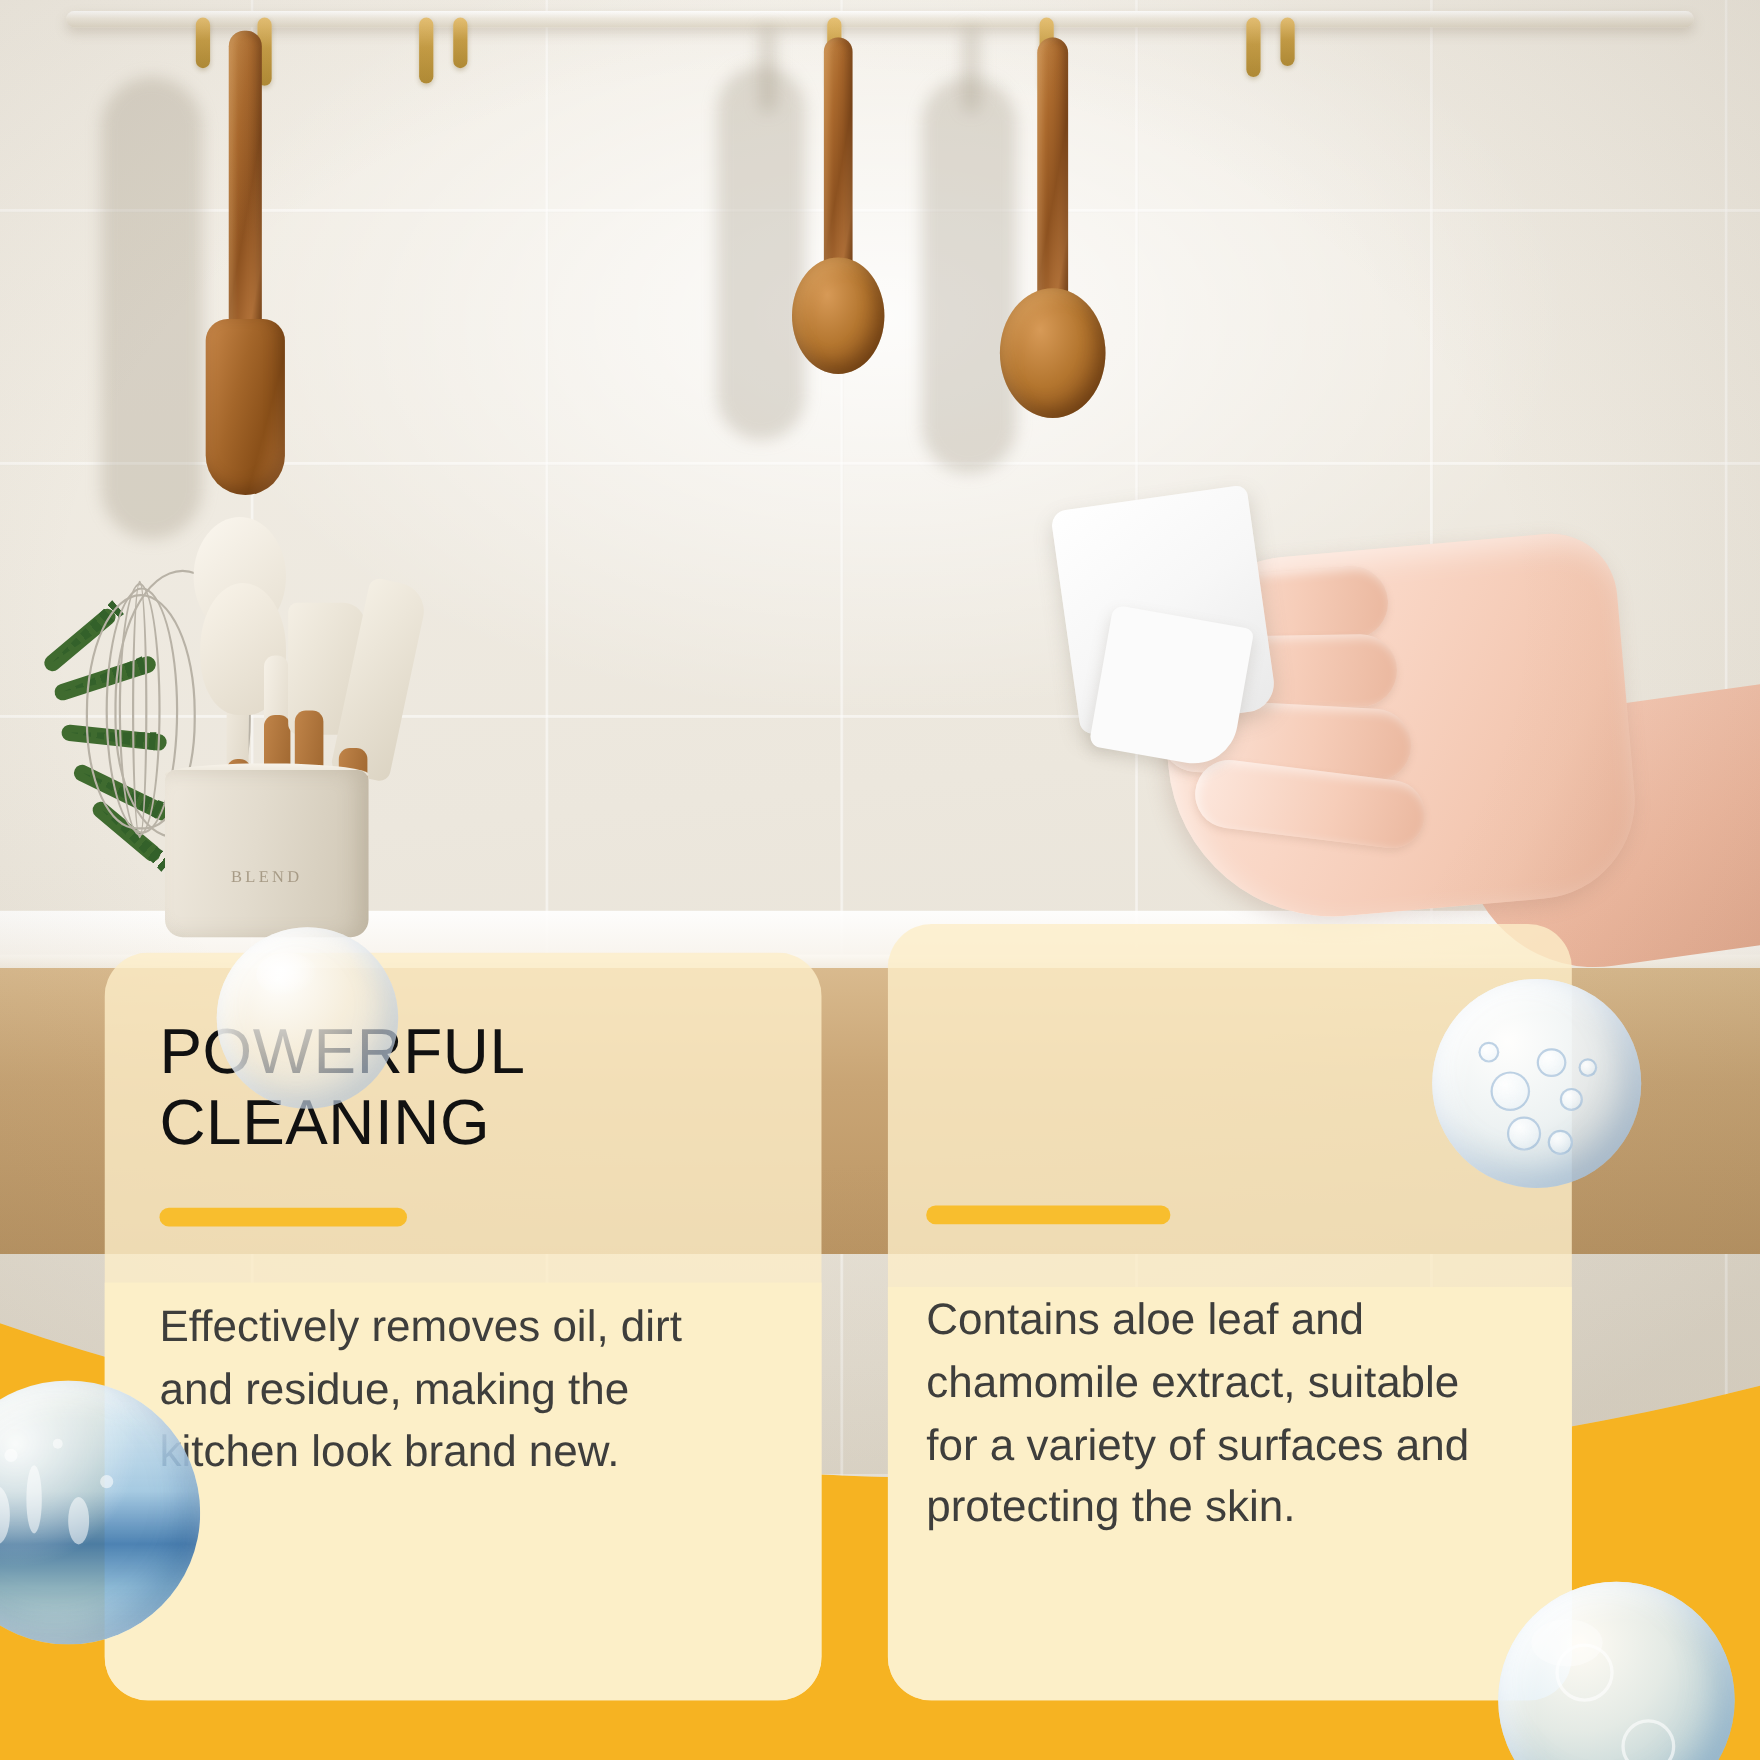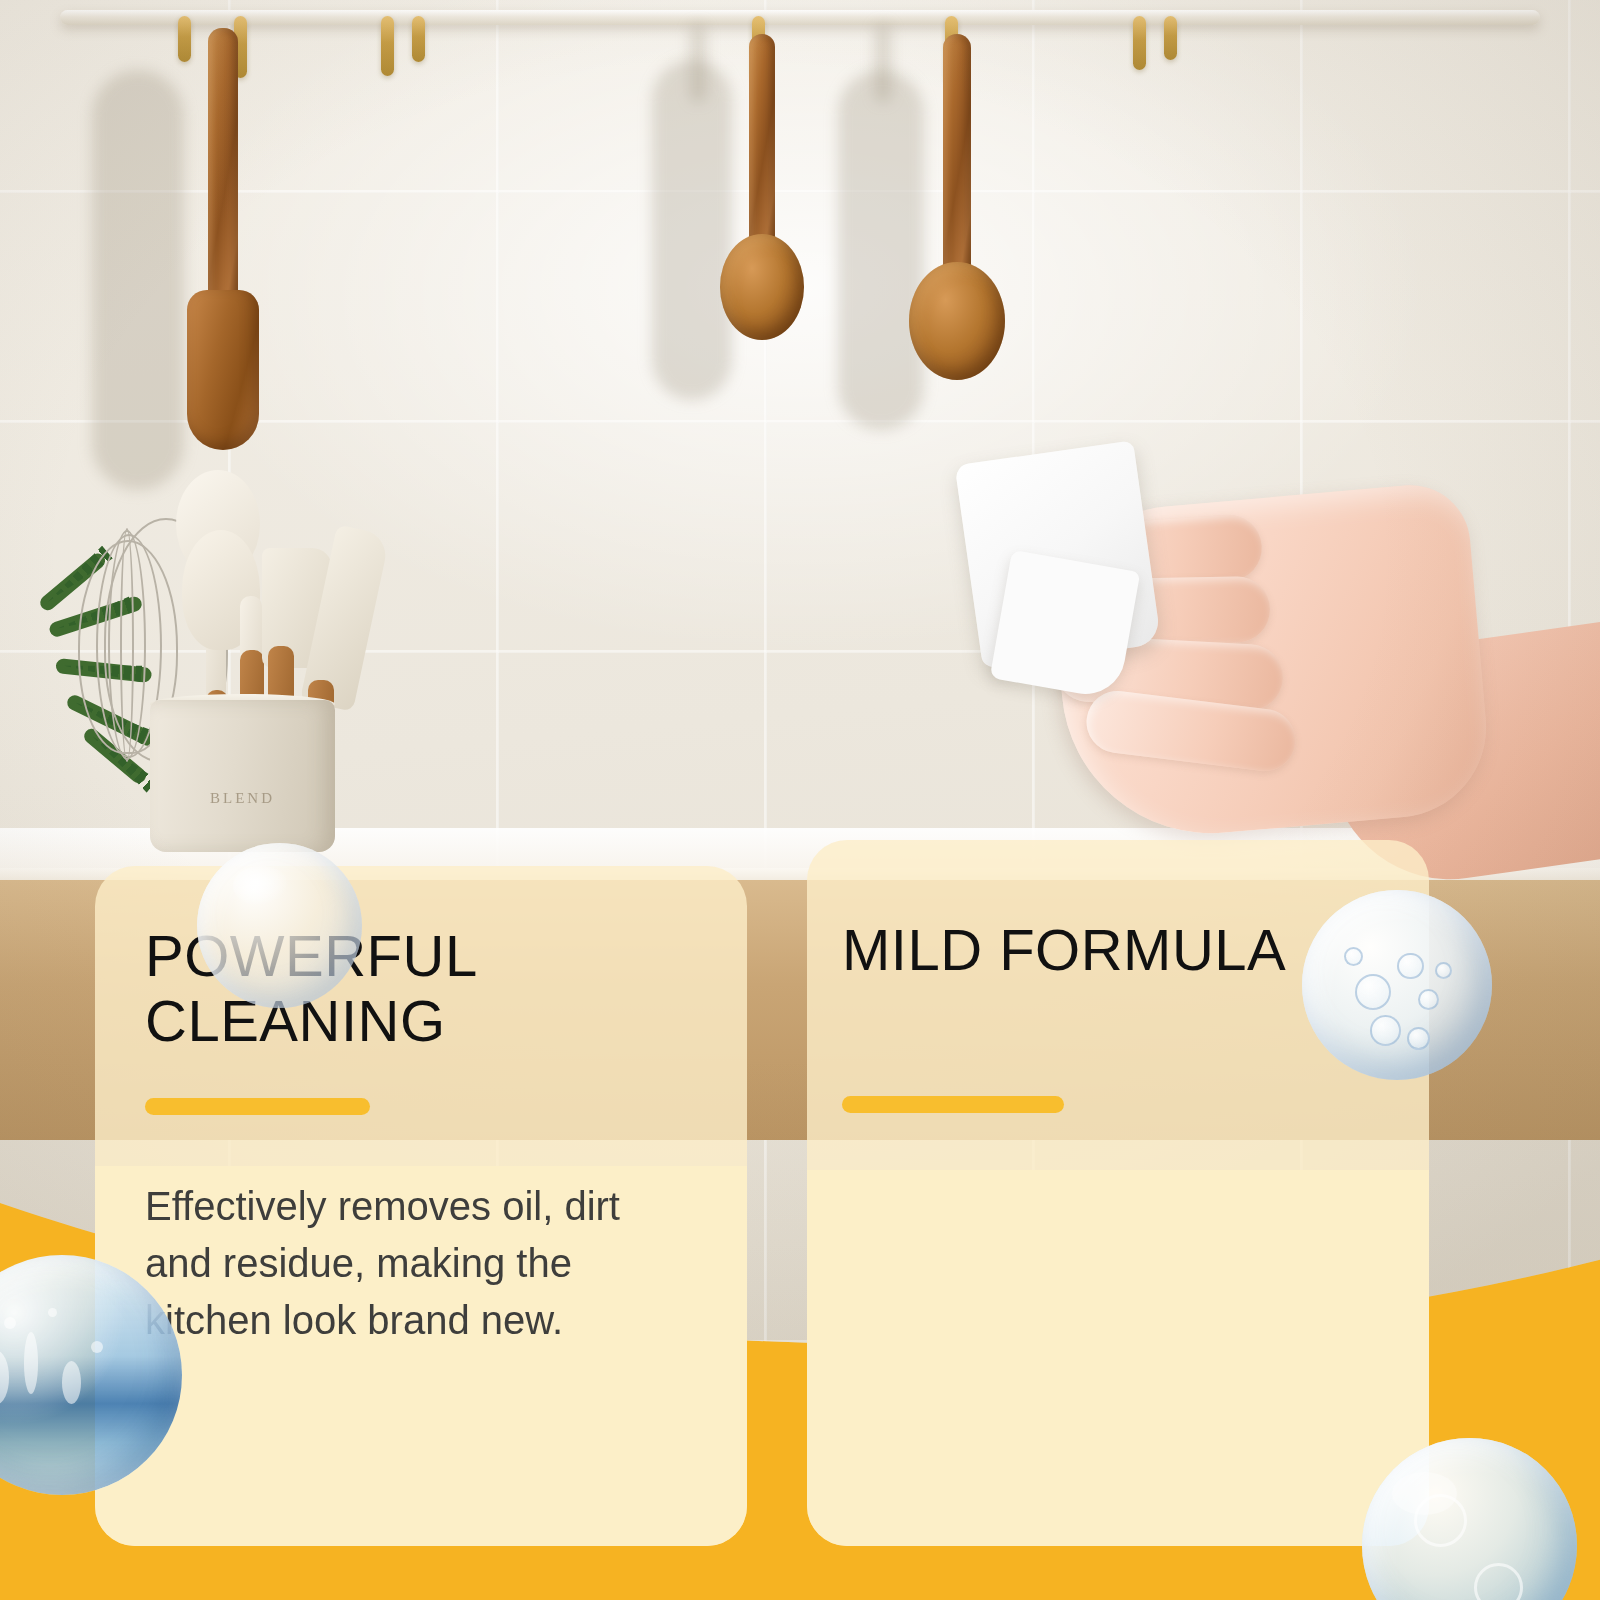--- a/index.html
+++ b/index.html
@@ -242,22 +242,22 @@
       <div class="card-title" id="title-left">POWERFUL CLEANING</div>
       <div class="accent-bar" id="bar-left"></div>
       <div class="card-body" id="body-left">Effectively removes oil, dirt and residue, making the kitchen look brand new.</div>
     </div>
   </div>
 
   <div class="card" id="card-right">
     <div class="card-bg"></div>
     <div class="card-bg-solid" style="top:330px;"></div>
     <div class="card-inner">
-      <div class="card-title" id="title-right">MILD FORMULA</div>
       <div class="accent-bar" id="bar-right"></div>
+      <div class="card-body" id="body-right">Contains aloe leaf and chamomile extract, suitable for a variety of surfaces and protecting the skin.</div>
     </div>
   </div>
 
   <div class="bubble" id="bubble-top-left"></div>
 
   <div class="bubble" id="bubble-right-top">
     <div class="microbub" style="left:28%;top:44%;width:17%;height:17%;"></div>
     <div class="microbub" style="left:50%;top:33%;width:12%;height:12%;"></div>
     <div class="microbub" style="left:61%;top:52%;width:9%;height:9%;"></div>
     <div class="microbub" style="left:36%;top:66%;width:14%;height:14%;"></div>

